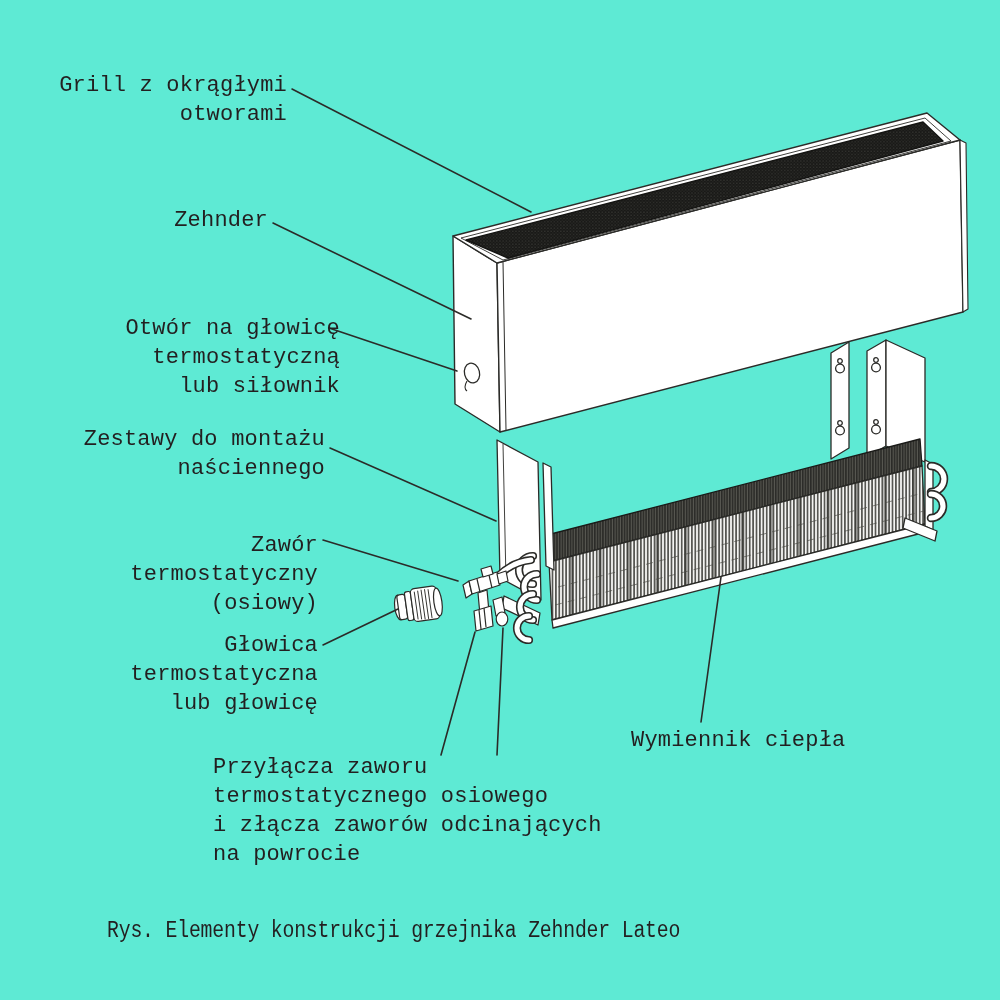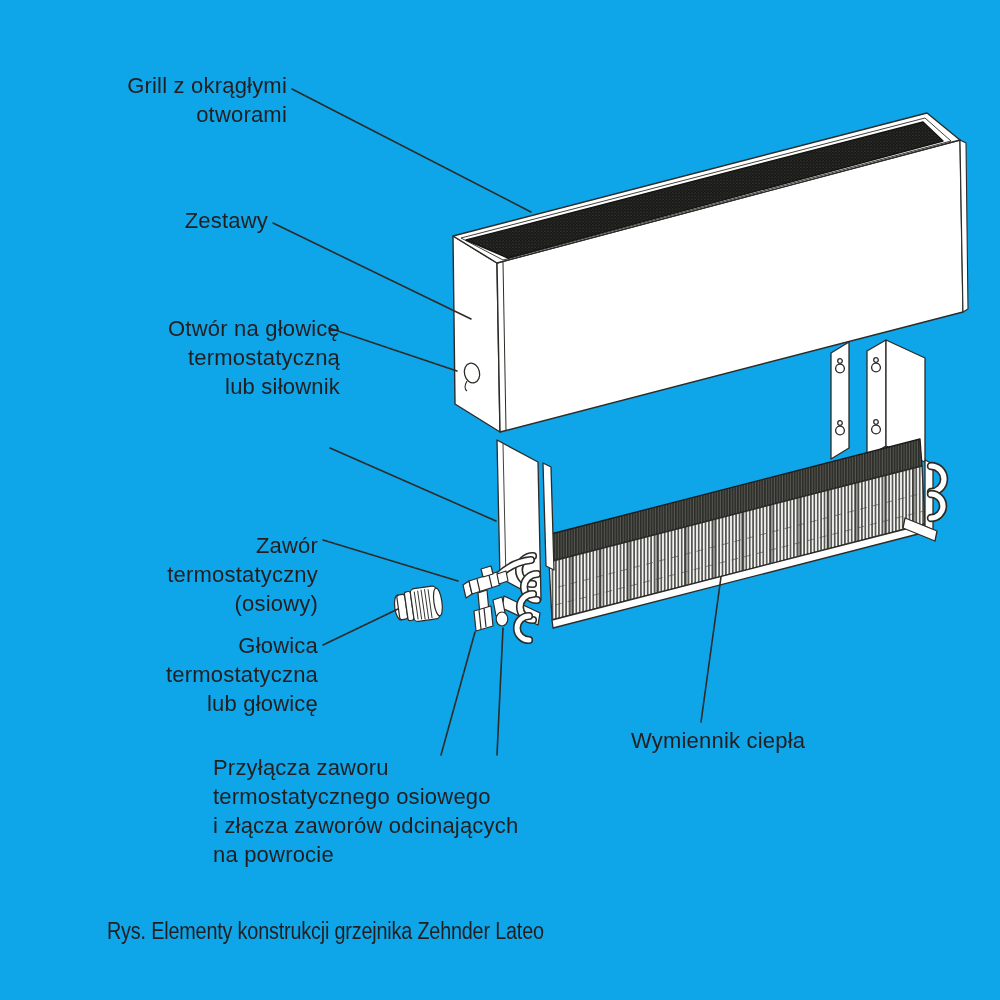--- a/index.html
+++ b/index.html
@@ -1,17 +1,17 @@
 <!DOCTYPE html>
 <html><head>
 <meta charset="utf-8">
 <style>
   html,body{margin:0;padding:0;background:#ffffff}
-  #page{position:relative;width:1000px;height:1000px;background:#0ea5e9;
-        font-family:Liberation Sans, sans-serif;color:#231f20;overflow:hidden}
+  #page{position:relative;width:1000px;height:1000px;background:#5eead4;
+        font-family:Liberation Mono, monospace;color:#231f20;overflow:hidden}
   #diagram-svg{position:absolute;left:0;top:0}
   .lbl{position:absolute;font-size:22px;line-height:29px;white-space:pre-line;
        color:#231f20;letter-spacing:.2px}
   .ra{text-align:right}
   #caption{position:absolute;font-size:23px;letter-spacing:-.2px;white-space:nowrap;
            transform:scaleX(.86);transform-origin:0 50%;color:#231f20}
 </style>
 </head>
 <body>
 
@@ -159,26 +159,28 @@
       <line x1="323" y1="645" x2="398" y2="609"></line>
       <line x1="475" y1="632" x2="441" y2="755"></line>
       <line x1="503" y1="628" x2="497" y2="755"></line>
       <line x1="721" y1="577" x2="701" y2="722"></line>
     </g>
   </svg>
 
   <div class="lbl ra" style="top:71px;right:713px">Grill z okrągłymi
 otworami</div>
 
-  <div class="lbl ra" style="top:206px;right:732px">Zestawy</div>
+  <div class="lbl ra" style="top:206px;right:732px">Zehnder</div>
 
   <div class="lbl ra" style="top:314px;right:660px">Otwór na głowicę
 termostatyczną
 lub siłownik</div>
 
+  <div class="lbl ra" style="top:425px;right:675px">Zestawy do montażu
+naściennego</div>
 
   <div class="lbl ra" style="top:531px;right:682px">Zawór
 termostatyczny
 (osiowy)</div>
 
   <div class="lbl ra" style="top:631px;right:682px">Głowica
 termostatyczna
 lub głowicę</div>
 
   <div class="lbl" style="top:726px;left:631px">Wymiennik ciepła</div>

